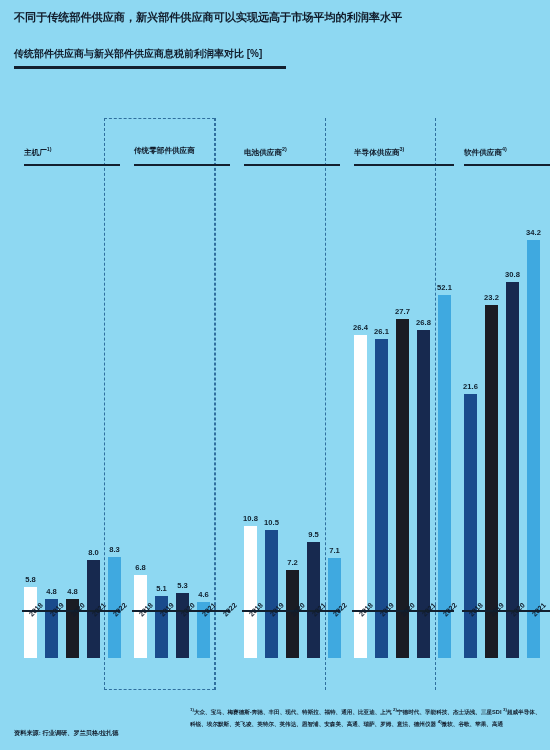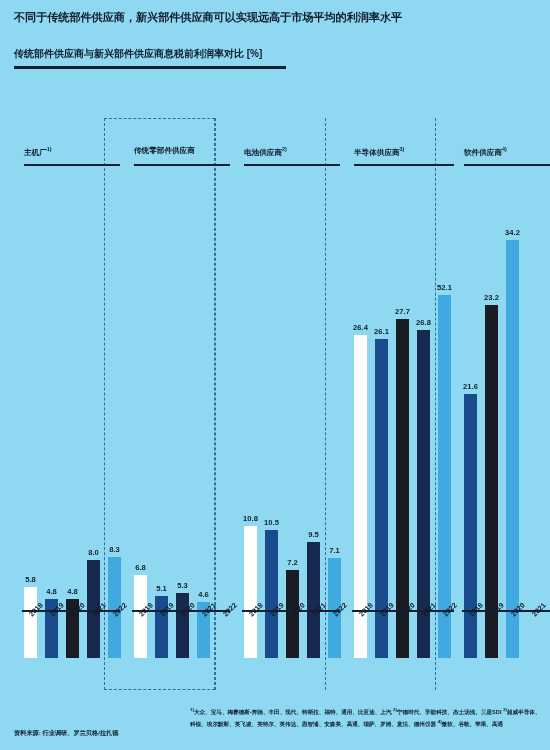--- a/index.html
+++ b/index.html
@@ -304,20 +304,24 @@
           <div class="bars">
             <div class="barwrap">
               <div class="barlabel" style="bottom: 267px;">21.6</div>
               <div class="bar c-mid" style="height: 264px;"></div>
             </div>
             <div class="barwrap">
               <div class="barlabel" style="bottom: 356px;">23.2</div>
               <div class="bar c-black" style="height: 353px;"></div>
             </div>
             <div class="barwrap">
+              <div class="barlabel" style="bottom: 379px;">30.8</div>
+              <div class="bar c-navy" style="height: 376px;"></div>
+            </div>
+            <div class="barwrap">
               <div class="barlabel" style="bottom: 421px;">34.2</div>
               <div class="bar c-light" style="height: 418px;"></div>
             </div>
           </div>
         </div>
         <div class="axis" style="width: 102px; bottom: 46px;"></div>
         <div class="ticks" style="bottom: 18px;">
           <div class="tick">
             <span>2018</span>
           </div>

